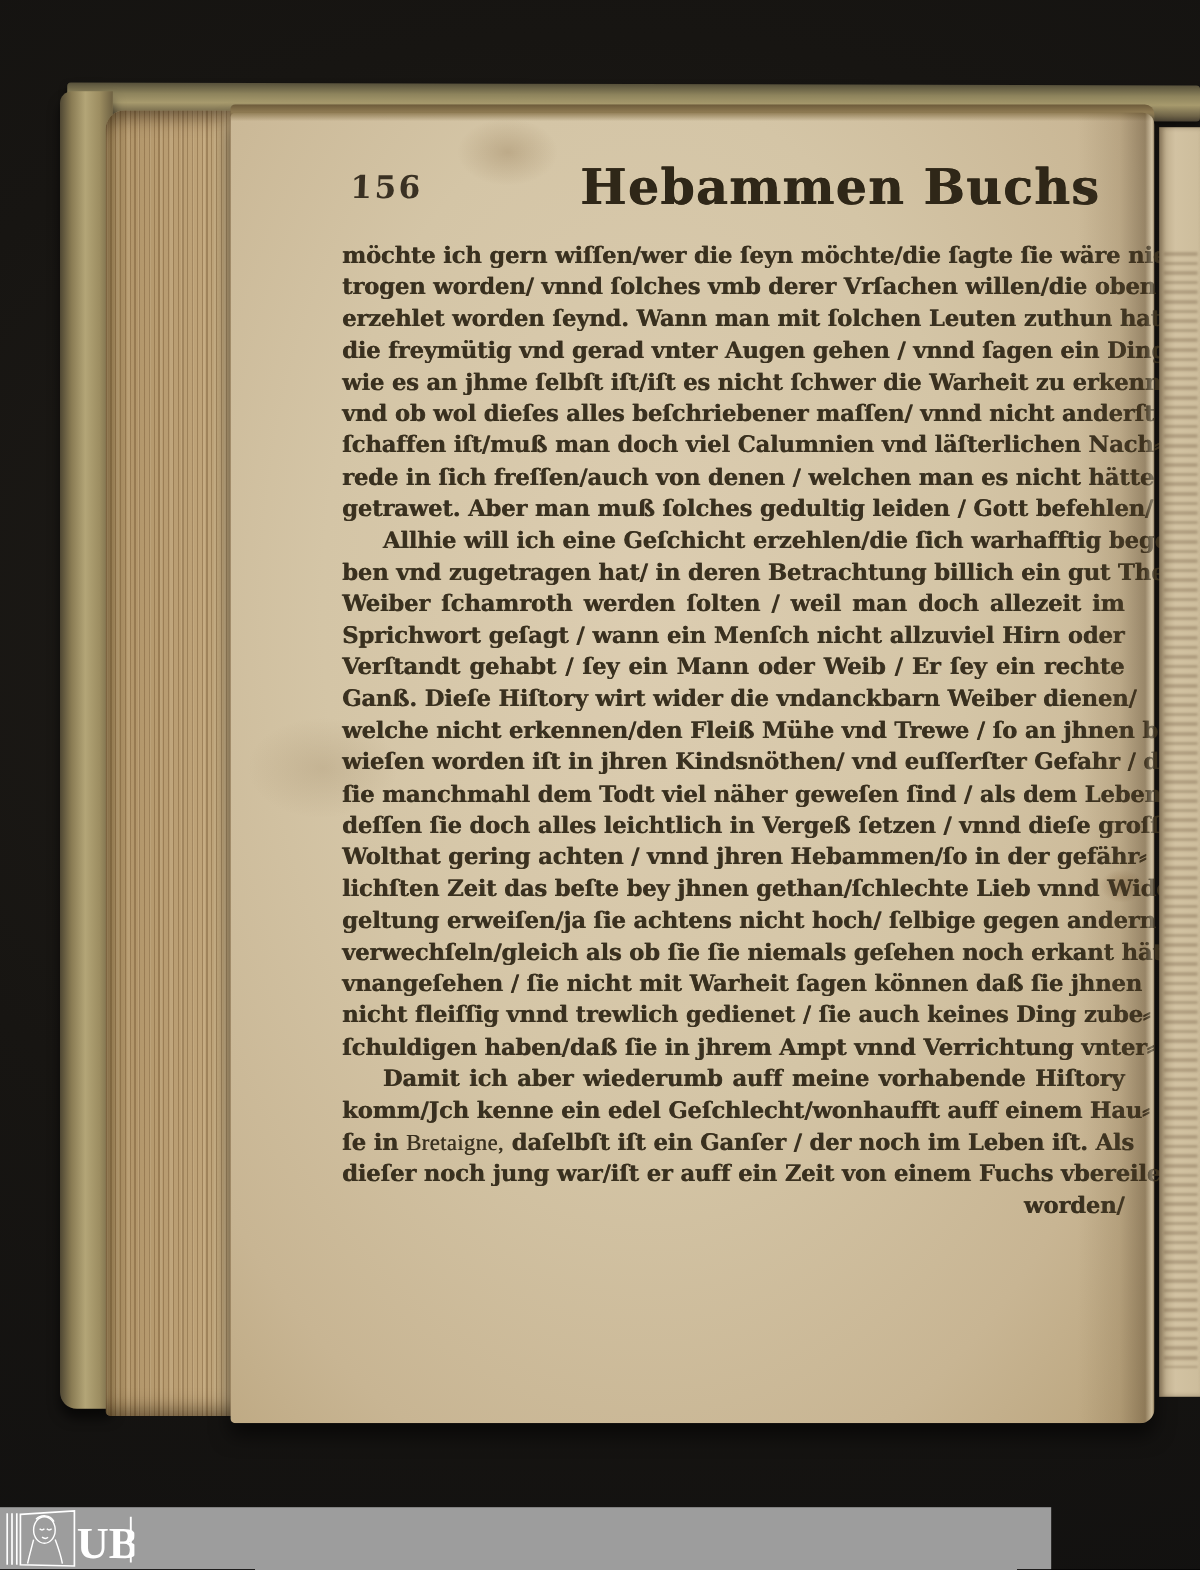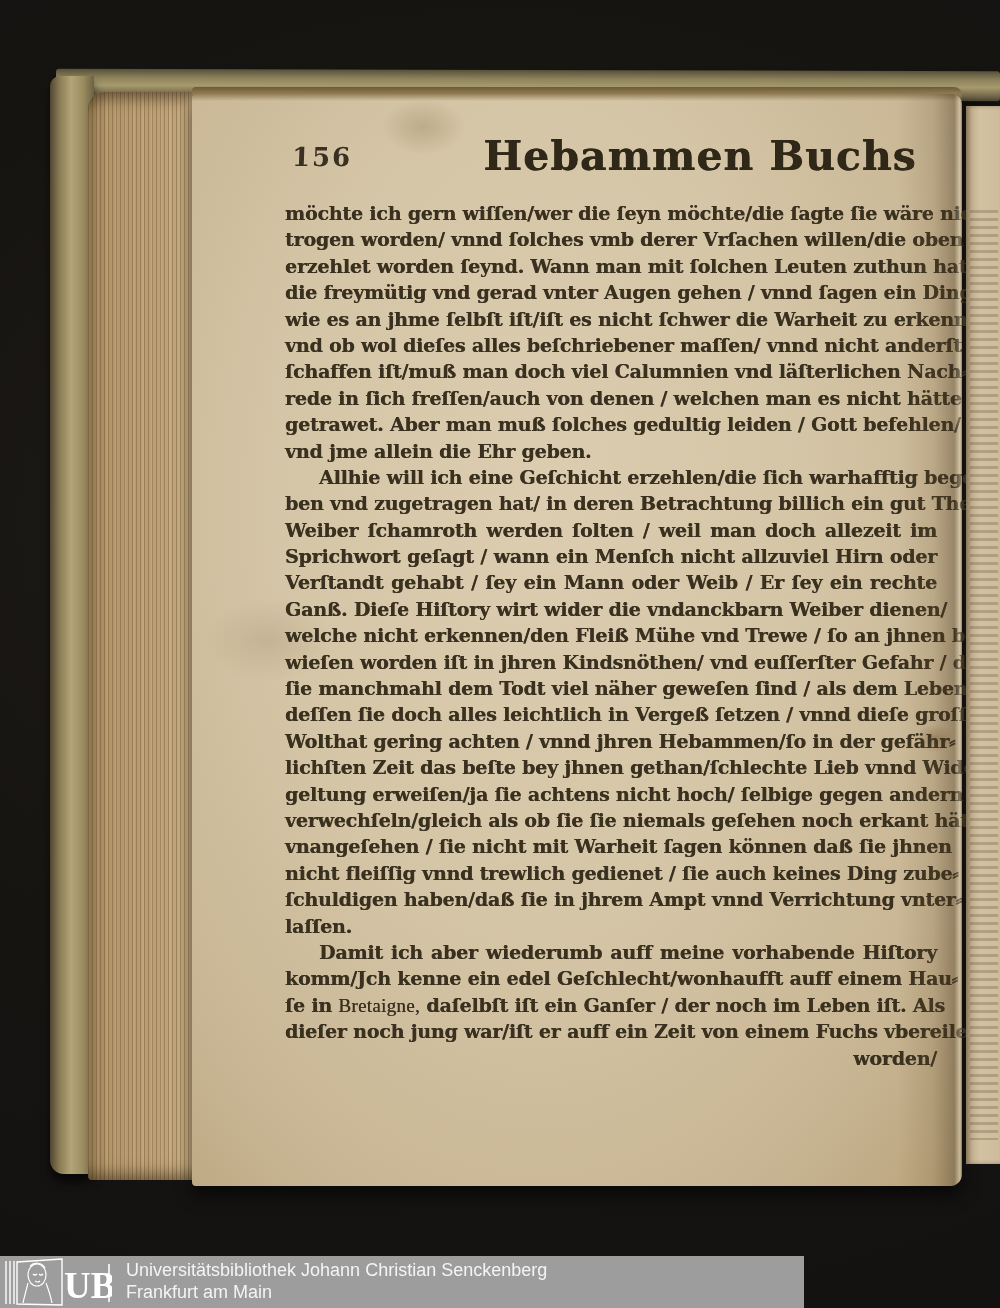--- a/index.html
+++ b/index.html
@@ -79,21 +79,21 @@
     white-space:nowrap;overflow:visible;
     text-align:justify;text-align-last:justify;text-justify:inter-word;
     letter-spacing:-.2px;text-shadow:.35px 0 0 rgba(57,48,31,.85);
   }
   .tline.indent{padding-left:34px;}
   .tline.endline{text-align-last:left;}
   .tline.catchword{text-align-last:right;}
   .antiqua{font-weight:400;letter-spacing:.3px;font-family:Liberation Serif, serif;}
   
   .footer{
-    position:absolute;left:0;top:1256px;width:804px;height:52px;background:#9d9d9d;
+    position:absolute;left:0;top:1256px;width:876px;height:52px;background:#9d9d9d;
   }
   .logo{position:absolute;left:4px;top:2px;width:108px;height:48px;}
   .footer-text{
     position:absolute;left:126px;top:3px;color:#f4f4f4;
     font-family:"Liberation Sans","DejaVu Sans",sans-serif;
     font-size:18px;line-height:22px;font-weight:400;
   }
 </style>
 </head>
 <body>
@@ -110,39 +110,37 @@
     <div class="text-block">
         <div class="tline">möchte ich gern wiſſen/wer die ſeyn möchte/die ſagte ſie wäre nie be⸗</div>
         <div class="tline">trogen worden/ vnnd ſolches vmb derer Vrſachen willen/die oben</div>
         <div class="tline">erzehlet worden ſeynd. Wann man mit ſolchen Leuten zuthun hat/</div>
         <div class="tline">die freymütig vnd gerad vnter Augen gehen / vnnd ſagen ein Ding</div>
         <div class="tline">wie es an jhme ſelbſt iſt/iſt es nicht ſchwer die Warheit zu erkennen/</div>
         <div class="tline">vnd ob wol dieſes alles beſchriebener maſſen/ vnnd nicht anderſt be⸗</div>
         <div class="tline">ſchaffen iſt/muß man doch viel Calumnien vnd läſterlichen Nach⸗</div>
         <div class="tline">rede in ſich freſſen/auch von denen / welchen man es nicht hätte zu⸗</div>
         <div class="tline">getrawet.  Aber man muß ſolches gedultig leiden / Gott befehlen/</div>
-        <div class="tline endline">vnd jme allein die Ehr geben.</div>
         <div class="tline indent">Allhie will ich eine Geſchicht erzehlen/die ſich warhafftig bege◺</div>
         <div class="tline">ben vnd zugetragen hat/ in deren Betrachtung billich ein gut Theil</div>
         <div class="tline">Weiber ſchamroth werden ſolten / weil man doch allezeit im</div>
         <div class="tline">Sprichwort geſagt / wann ein Menſch nicht allzuviel Hirn oder</div>
         <div class="tline">Verſtandt gehabt / ſey ein Mann oder Weib / Er ſey ein rechte</div>
         <div class="tline">Ganß.  Dieſe Hiſtory wirt wider die vndanckbarn Weiber dienen/</div>
         <div class="tline">welche nicht erkennen/den Fleiß Mühe vnd Trewe / ſo an jhnen be⸗</div>
         <div class="tline">wieſen worden iſt in jhren Kindsnöthen/ vnd euſſerſter Gefahr / da</div>
         <div class="tline">ſie manchmahl dem Todt viel näher geweſen ſind / als dem Leben/</div>
         <div class="tline">deſſen ſie doch alles leichtlich in Vergeß ſetzen / vnnd dieſe groſſe</div>
         <div class="tline">Wolthat gering achten / vnnd jhren Hebammen/ſo in der gefähr⸗</div>
         <div class="tline">lichſten Zeit das beſte bey jhnen gethan/ſchlechte Lieb vnnd Wider⸗</div>
         <div class="tline">geltung erweiſen/ja ſie achtens nicht hoch/ ſelbige gegen andern zu⸗</div>
         <div class="tline">verwechſeln/gleich als ob ſie ſie niemals geſehen noch erkant hätten/</div>
         <div class="tline">vnangeſehen /  ſie nicht mit Warheit ſagen können daß ſie jhnen</div>
         <div class="tline">nicht  fleiſſig vnnd trewlich gedienet / ſie auch keines Ding zube⸗</div>
         <div class="tline">ſchuldigen haben/daß ſie in jhrem Ampt vnnd Verrichtung vnter⸗</div>
-        <div class="tline endline">laſſen.</div>
         <div class="tline indent">Damit ich aber wiederumb auff meine vorhabende Hiſtory</div>
         <div class="tline">komm/Jch kenne ein edel Geſchlecht/wonhaufft auff einem Hau⸗</div>
         <div class="tline"><span>ſe in </span><span class="antiqua">Bretaigne,</span><span> daſelbſt iſt ein Ganſer / der noch im Leben iſt.  Als</span></div>
         <div class="tline">dieſer noch jung war/iſt er auff ein Zeit von einem Fuchs vbereilet</div>
         <div class="tline catchword">worden/</div>
       </div>
   </div>
 
   <div class="facing-sliver">
     <div class="ghost-text"></div>
@@ -157,19 +155,15 @@
         <path d="M13,4 L58,1 L58,47 L13,46 Z"></path>
       </g>
       <g stroke="#ffffff" stroke-width="1.2" fill="none">
         <ellipse cx="33" cy="17" rx="9" ry="11"></ellipse>
         <path d="M24,25 C22,33 20,40 19,45 M42,25 C45,33 47,40 48,45 M26,8 C30,4 38,4 41,10"></path>
         <path d="M29,16 q2,2 4,0 M35,16 q2,2 4,0 M31,23 q3,2 5,0"></path>
       </g>
       <text x="60" y="40" font-family="Liberation Serif, DejaVu Serif, serif" font-size="37" font-weight="bold" fill="#ffffff">UB</text>
       <line x1="105" y1="6" x2="105" y2="44" stroke="#ffffff" stroke-width="1.6"></line>
     </svg>
-    <div class="footer-text">
-      <div>Universitätsbibliothek Johann Christian Senckenberg</div>
-      <div>Frankfurt am Main</div>
-    </div>
   </div>
 
 </div>
 
 </body></html>

